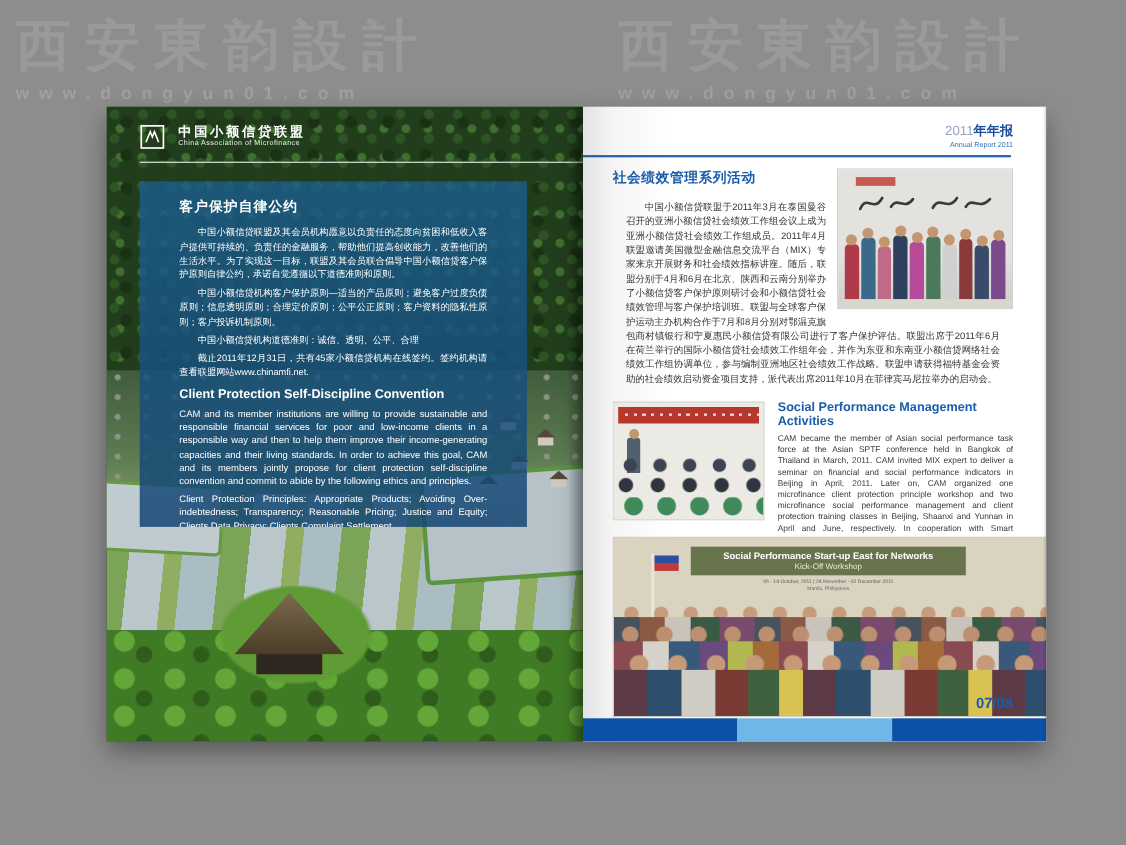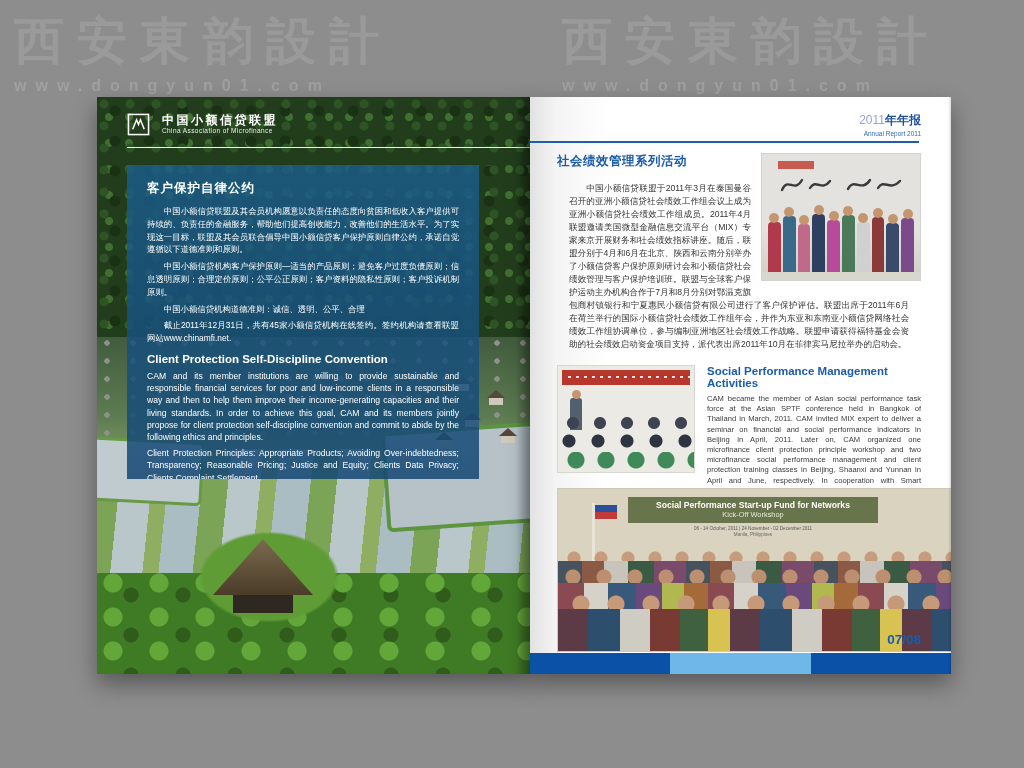--- a/index.html
+++ b/index.html
@@ -52,21 +52,21 @@
   .hut::before{content:"";position:absolute;left:-2px;top:-7px;width:18px;height:8px;
     background:#55483a;clip-path:polygon(0 100%,50% 0,100% 100%);}
 
   .lp-header{position:absolute;left:30px;top:16px;right:0;color:#fff;display:flex;align-items:center;gap:12px;}
   .lp-logo{width:23px;height:23px;flex:0 0 auto;}
   .lp-org-cn{font-size:12px;font-weight:bold;letter-spacing:2.5px;line-height:13px;}
   .lp-org-en{font-size:6.5px;letter-spacing:.4px;opacity:.92;line-height:8px;}
   .lp-rule{position:absolute;left:30px;top:50px;right:0;height:1px;background:rgba(255,255,255,.92);}
 
   .overlay{position:absolute;left:30px;top:68px;width:352px;height:314px;box-sizing:border-box;
-    padding:15px 20px;color:#fff;overflow:hidden;
+    padding:15px 36px;color:#fff;overflow:hidden;
     background:linear-gradient(180deg,rgba(27,93,140,.82),rgba(20,70,115,.85));}
   .ov-title-cn{font-size:12.5px;font-weight:bold;letter-spacing:1px;margin:0 0 8px;}
   .ov-p-cn{font-size:8.4px;line-height:12.8px;text-align:justify;text-indent:2em;margin:0 0 4px;}
   .ov-title-en{font-size:11.5px;font-weight:bold;margin:8px 0 5px;}
   .ov-p-en{font-size:8.6px;line-height:12.2px;text-align:justify;margin:0 0 4px;}
 
   
   .page-right{position:absolute;left:530px;top:97px;width:421px;height:577px;overflow:hidden;
     background:linear-gradient(90deg,#e2e2e2 0,#f4f4f4 26px,#ffffff 78px);
     box-shadow:0 10px 22px rgba(0,0,0,.38);}
@@ -241,21 +241,21 @@
         </div>
         <div class="en-title">Social Performance Management Activities</div>
         <p class="en-body">CAM became the member of Asian social performance task force at the Asian SPTF conference held in Bangkok of Thailand in March, 2011. CAM invited MIX expert to deliver a seminar on financial and social performance indicators in Beijing in April, 2011. Later on, CAM organized one microfinance client protection principle workshop and two microfinance social performance management and client protection training classes in Beijing, Shaanxi and Yunnan in April and June, respectively. In cooperation with Smart Campaign, CAM conducted two client protection assessments for Ewenkeqi Baoshang Village and Township Bank and Ningxia Huimin MCC in July and August. And CAM also sent a representative to join international SPTF annual conference held in Holland in June, 2011 and became the coordinating party for East Asian and Southeast Asian working groups while engaging in the development of social performance strategy in Asia.CAM got the support of Social Performance Start-up Fund sponsored by Ford Foundation and sent delegates to join the kick-off workshop held in Manila, Philippines in October, 2011.</p>
       </div>
     </div>
 
     <div class="ph-workshop">
       <div class="flag"></div>
       <div class="wk-banner">
         <div class="wk-band">
-          <div class="wk-l1">Social Performance Start-up Fund for Networks</div>
+          <div class="wk-l1">Social Performance Start-up East for Networks</div>
           <div class="wk-l2">Kick-Off Workshop</div>
         </div>
         <div class="wk-l3">06 - 14 October, 2011 | 24 November - 02 December 2011</div>
         <div class="wk-l4">Manila, Philippines</div>
       </div>
       <div class="wk-crowd"></div>
     </div>
 
     <div class="rp-pageno">07/08</div>
     <div class="rp-band">

